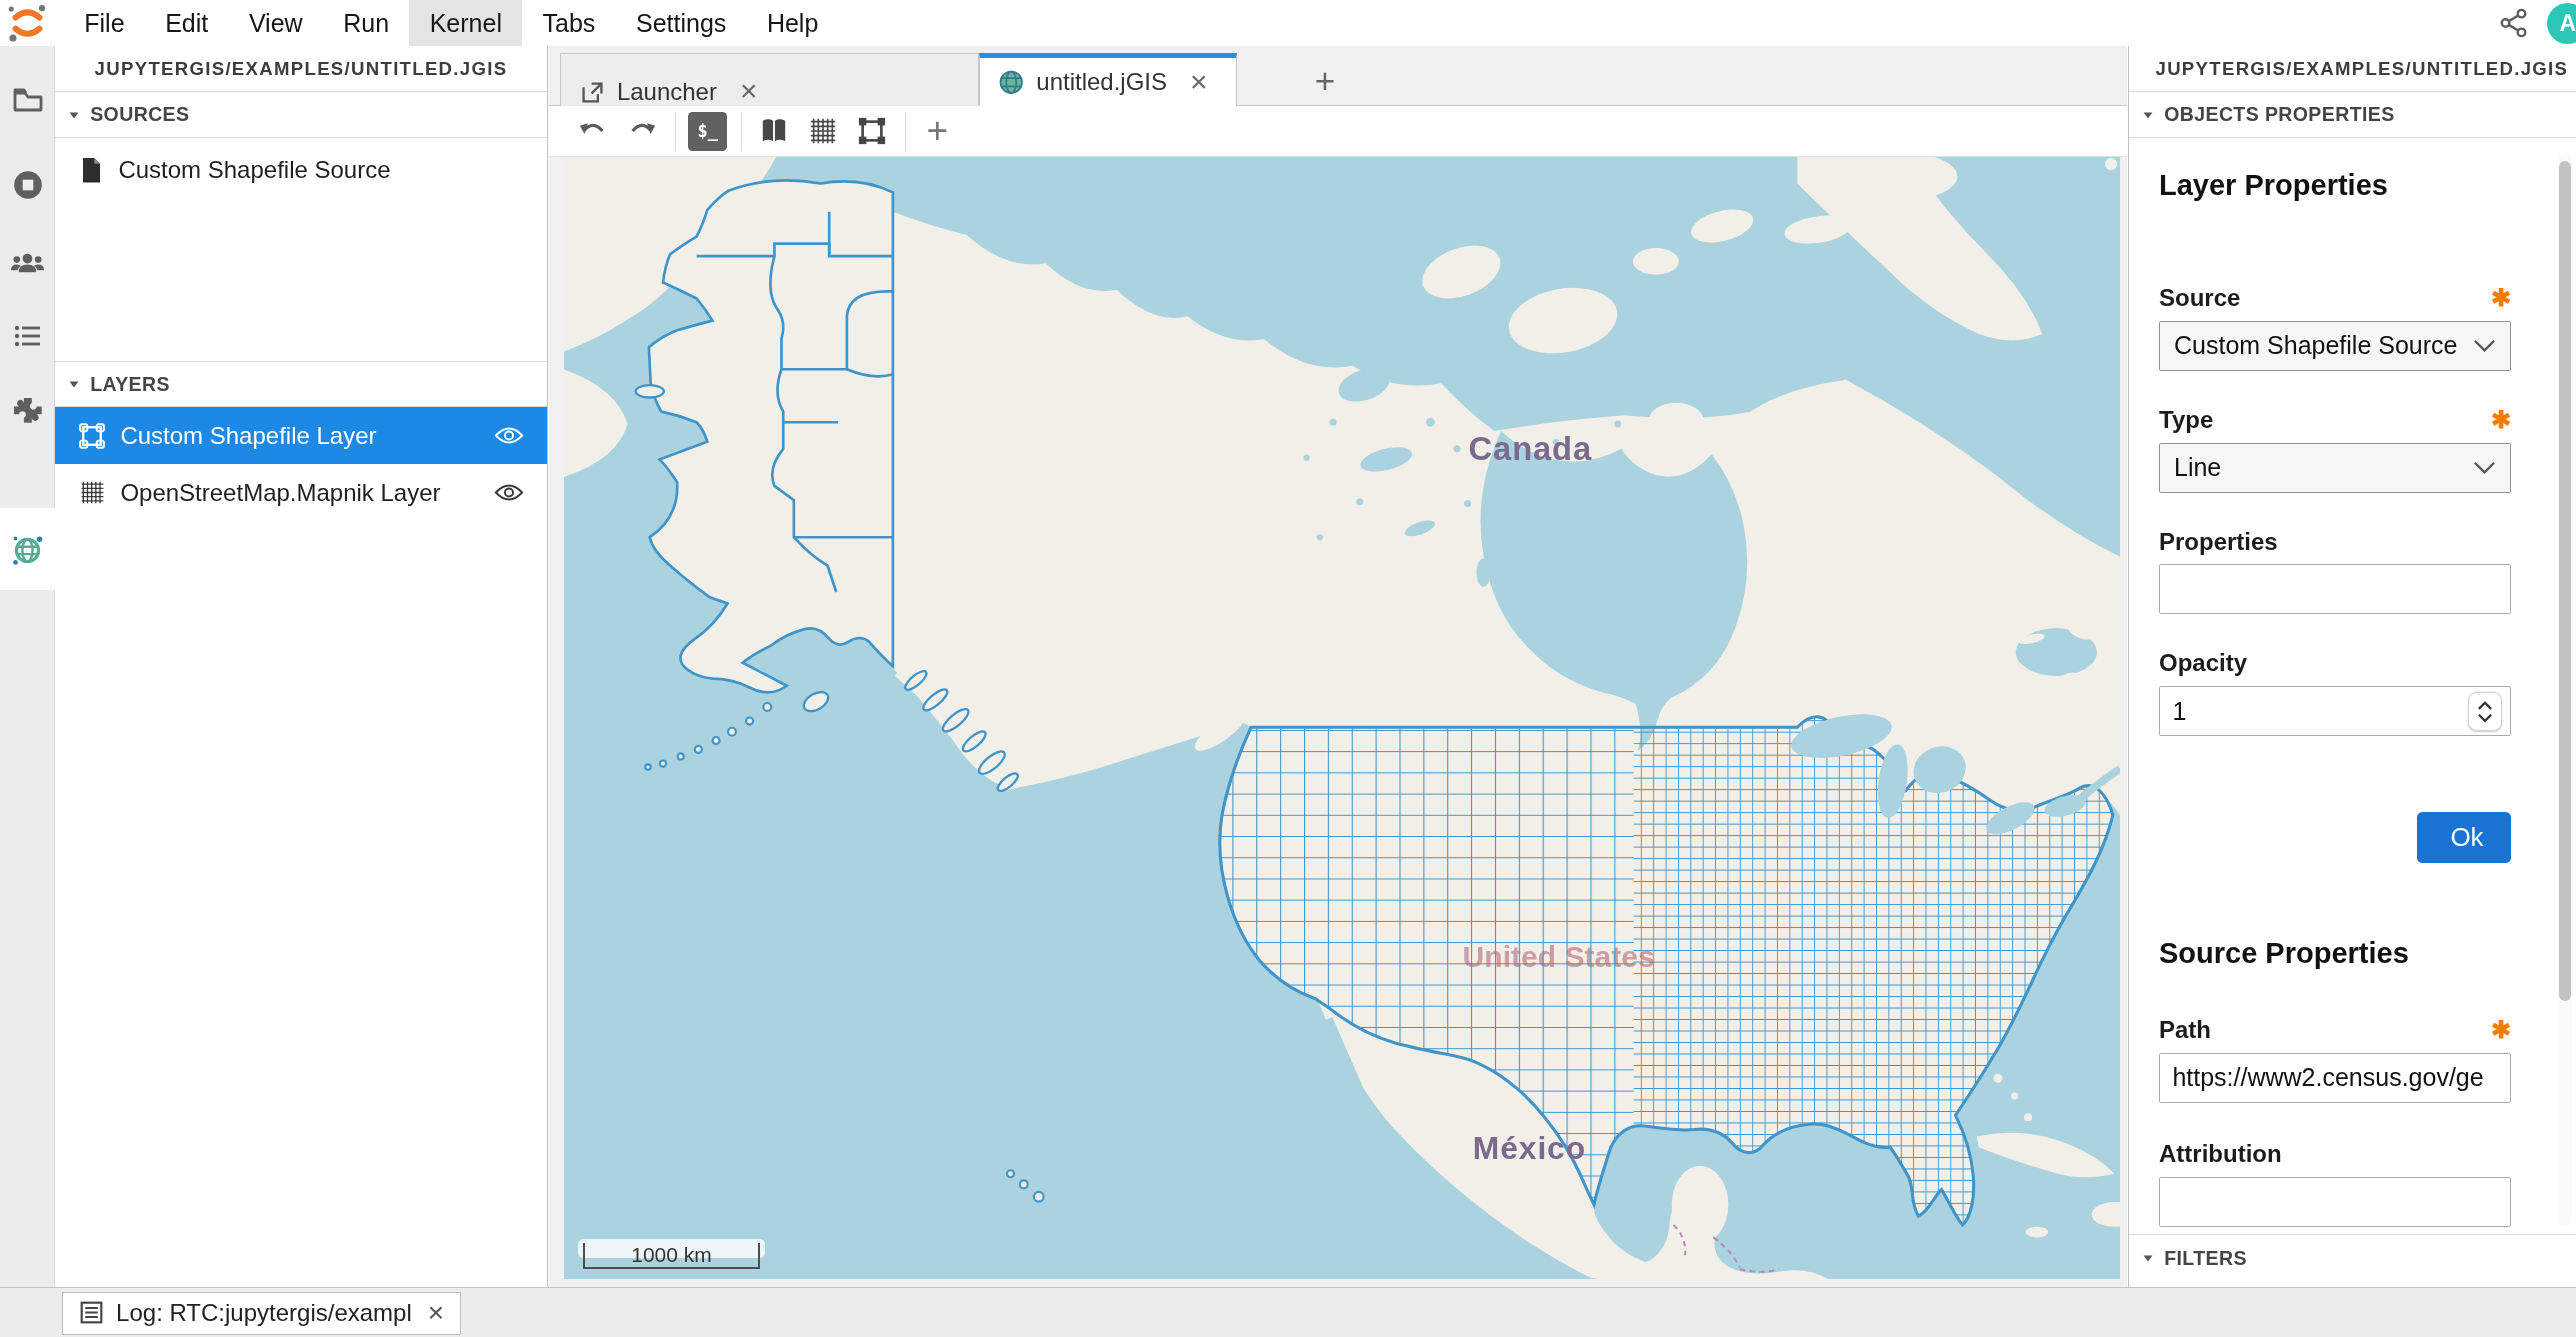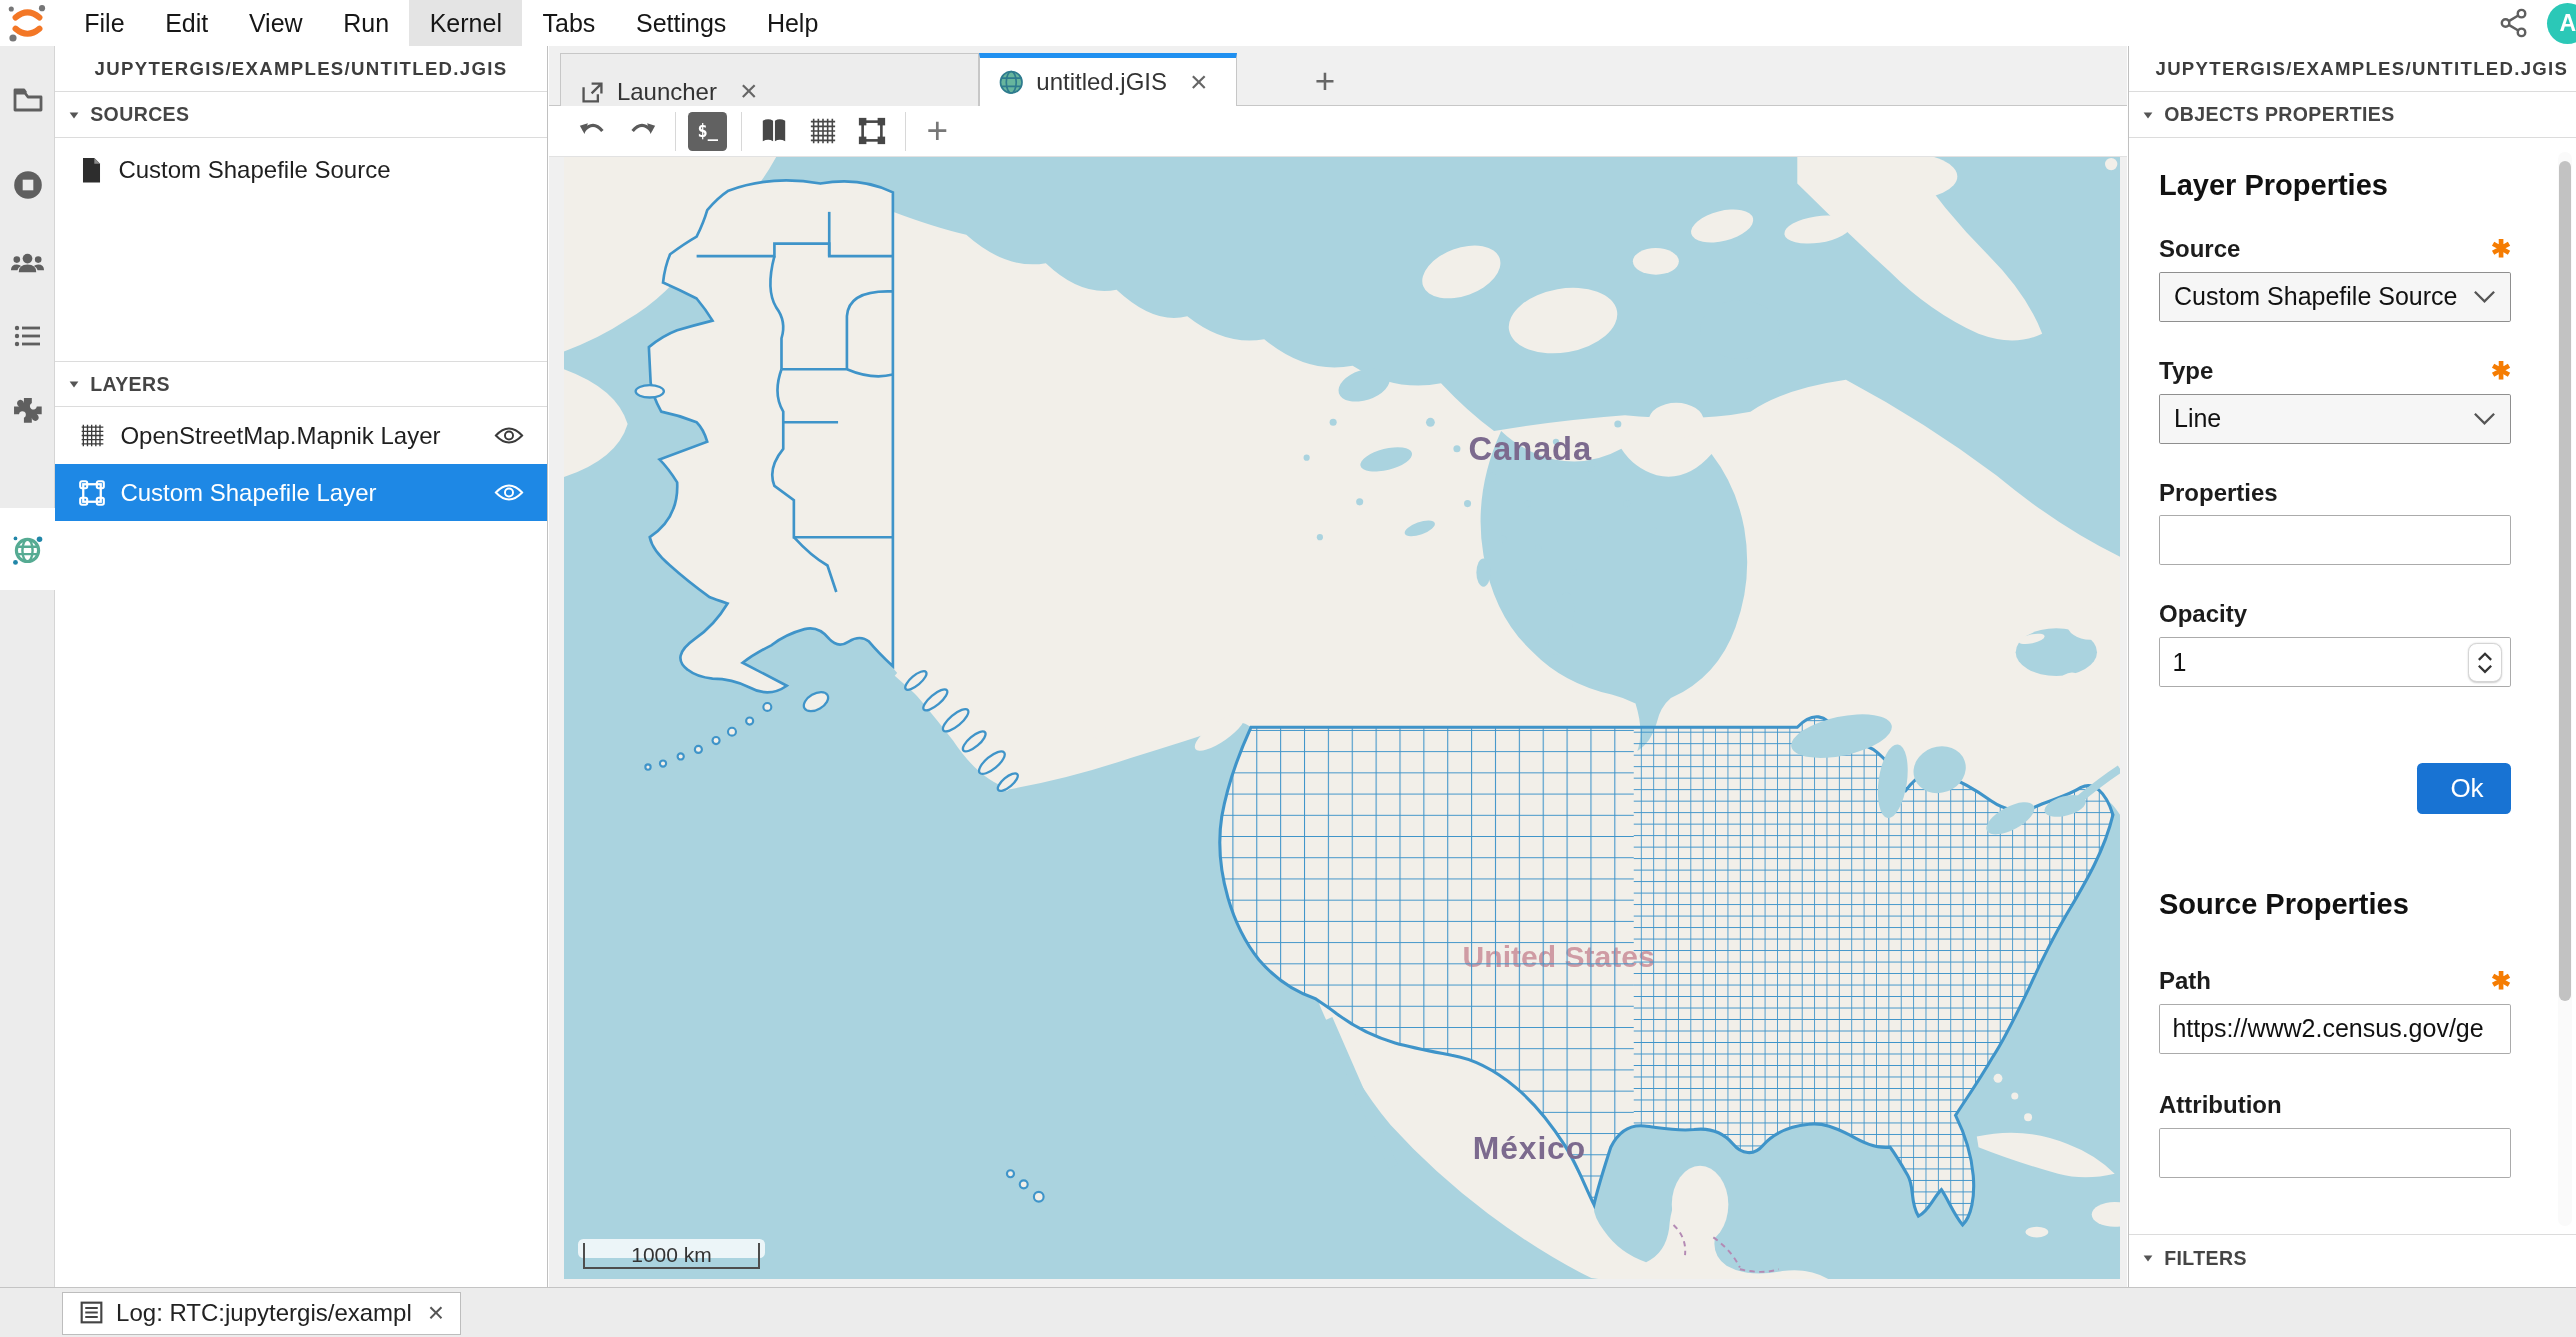--- a/index.html
+++ b/index.html
@@ -208,48 +208,48 @@
     </div>
     <div class="section-hdr" style="border-top:0.9px solid #dcdcdc">
       <span class="caret">
         <svg width="14" height="14" viewBox="0 0 16 16">
             <polygon points="3,5 13,5 8,12" fill="#555"></polygon>
           </svg>
       </span>
       <span>LAYERS</span>
     </div>
     <div>
-      <div class="layer-row">
-        <span class="t-icon">
-          <svg viewBox="0 0 30 30" width="25" height="25">
-            <g stroke="#3a3a3a" stroke-width="1.6">
-              <path d="M4,2 V28 M9,2 V28 M14,2 V28 M19,2 V28 M24,2 V28"></path>
-              <path d="M2,5 H28 M2,10 H28 M2,15 H28 M2,20 H28 M2,25 H28"></path>
-            </g>
-          </svg>
-        </span>
-        <span>OpenStreetMap.Mapnik Layer</span>
-        <span class="eye">
-          <svg viewBox="0 0 34 24" width="30" height="21">
-            <path d="M2,12 Q17,-4 32,12 Q17,28 2,12 z" fill="none" stroke="currentColor" stroke-width="2.2"></path>
-            <circle cx="17" cy="12" r="4.6" fill="none" stroke="currentColor" stroke-width="2.2"></circle>
-          </svg>
-        </span>
-      </div>
       <div class="layer-row selected">
         <span class="t-icon">
           <svg viewBox="0 0 32 32" width="28" height="28">
             <rect x="6" y="6" width="20" height="20" fill="none" stroke="currentColor" stroke-width="2.6"></rect>
             <rect x="2.5" y="2.5" width="8" height="8" rx="2" fill="none" stroke="currentColor" stroke-width="2.4"></rect>
             <rect x="21.5" y="2.5" width="8" height="8" rx="2" fill="none" stroke="currentColor" stroke-width="2.4"></rect>
             <rect x="2.5" y="21.5" width="8" height="8" rx="2" fill="none" stroke="currentColor" stroke-width="2.4"></rect>
             <rect x="21.5" y="21.5" width="8" height="8" rx="2" fill="none" stroke="currentColor" stroke-width="2.4"></rect>
           </svg>
         </span>
         <span>Custom Shapefile Layer</span>
+        <span class="eye">
+          <svg viewBox="0 0 34 24" width="30" height="21">
+            <path d="M2,12 Q17,-4 32,12 Q17,28 2,12 z" fill="none" stroke="currentColor" stroke-width="2.2"></path>
+            <circle cx="17" cy="12" r="4.6" fill="none" stroke="currentColor" stroke-width="2.2"></circle>
+          </svg>
+        </span>
+      </div>
+      <div class="layer-row">
+        <span class="t-icon">
+          <svg viewBox="0 0 30 30" width="25" height="25">
+            <g stroke="#3a3a3a" stroke-width="1.6">
+              <path d="M4,2 V28 M9,2 V28 M14,2 V28 M19,2 V28 M24,2 V28"></path>
+              <path d="M2,5 H28 M2,10 H28 M2,15 H28 M2,20 H28 M2,25 H28"></path>
+            </g>
+          </svg>
+        </span>
+        <span>OpenStreetMap.Mapnik Layer</span>
         <span class="eye">
           <svg viewBox="0 0 34 24" width="30" height="21">
             <path d="M2,12 Q17,-4 32,12 Q17,28 2,12 z" fill="none" stroke="currentColor" stroke-width="2.2"></path>
             <circle cx="17" cy="12" r="4.6" fill="none" stroke="currentColor" stroke-width="2.2"></circle>
           </svg>
         </span>
       </div>
     </div>
   </section>
 
@@ -493,21 +493,21 @@
         <svg width="14" height="14" viewBox="0 0 16 16">
             <polygon points="3,5 13,5 8,12" fill="#555"></polygon>
           </svg>
       </span>
       <span>OBJECTS PROPERTIES</span>
     </div>
 
     <div class="rp-content">
       <div class="rp-heading" style="margin-top:30px">Layer Properties</div>
 
-      <div class="field-label" style="margin-top:33px">
+      <div class="field-label" style="margin-top:82px">
         <span>Source</span>
         <span class="req">✱</span>
       </div>
       <div class="select">
         <span>Custom Shapefile Source</span>
         <svg width="23" height="14" viewBox="0 0 26 16">
           <polyline points="2,2 13,13 24,2" fill="none" stroke="#555" stroke-width="2.6"></polyline>
         </svg>
       </div>
 

